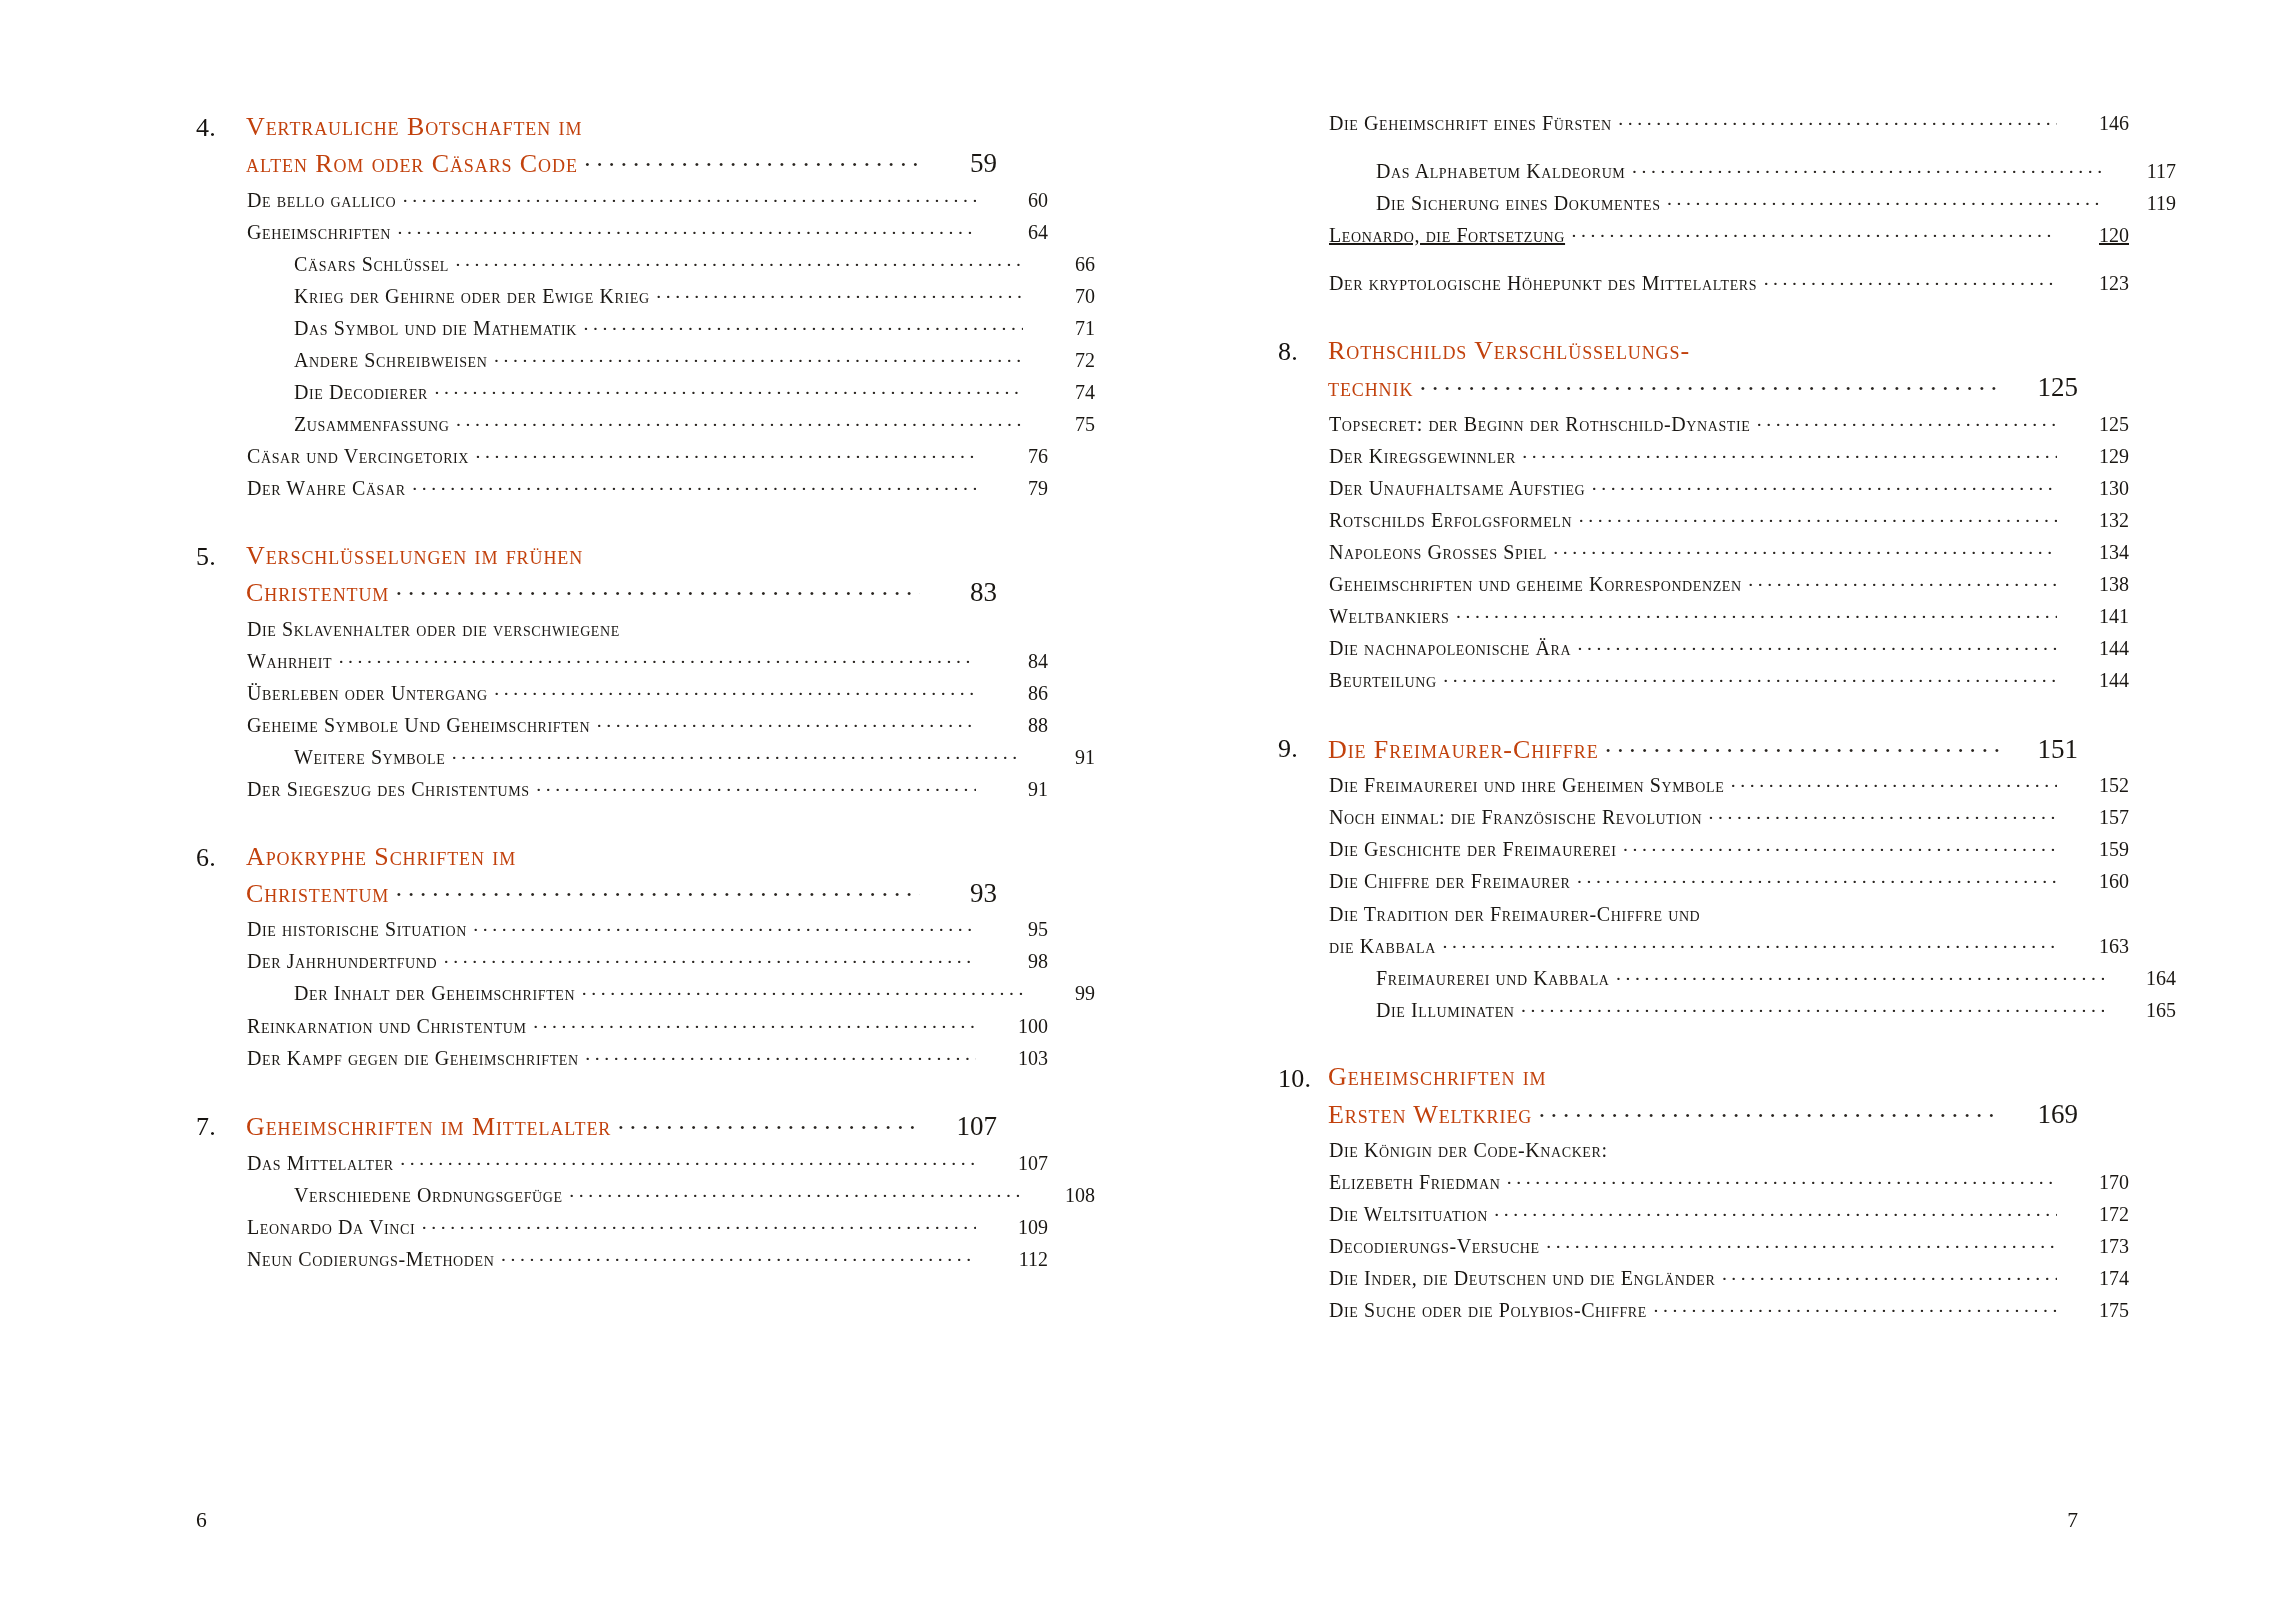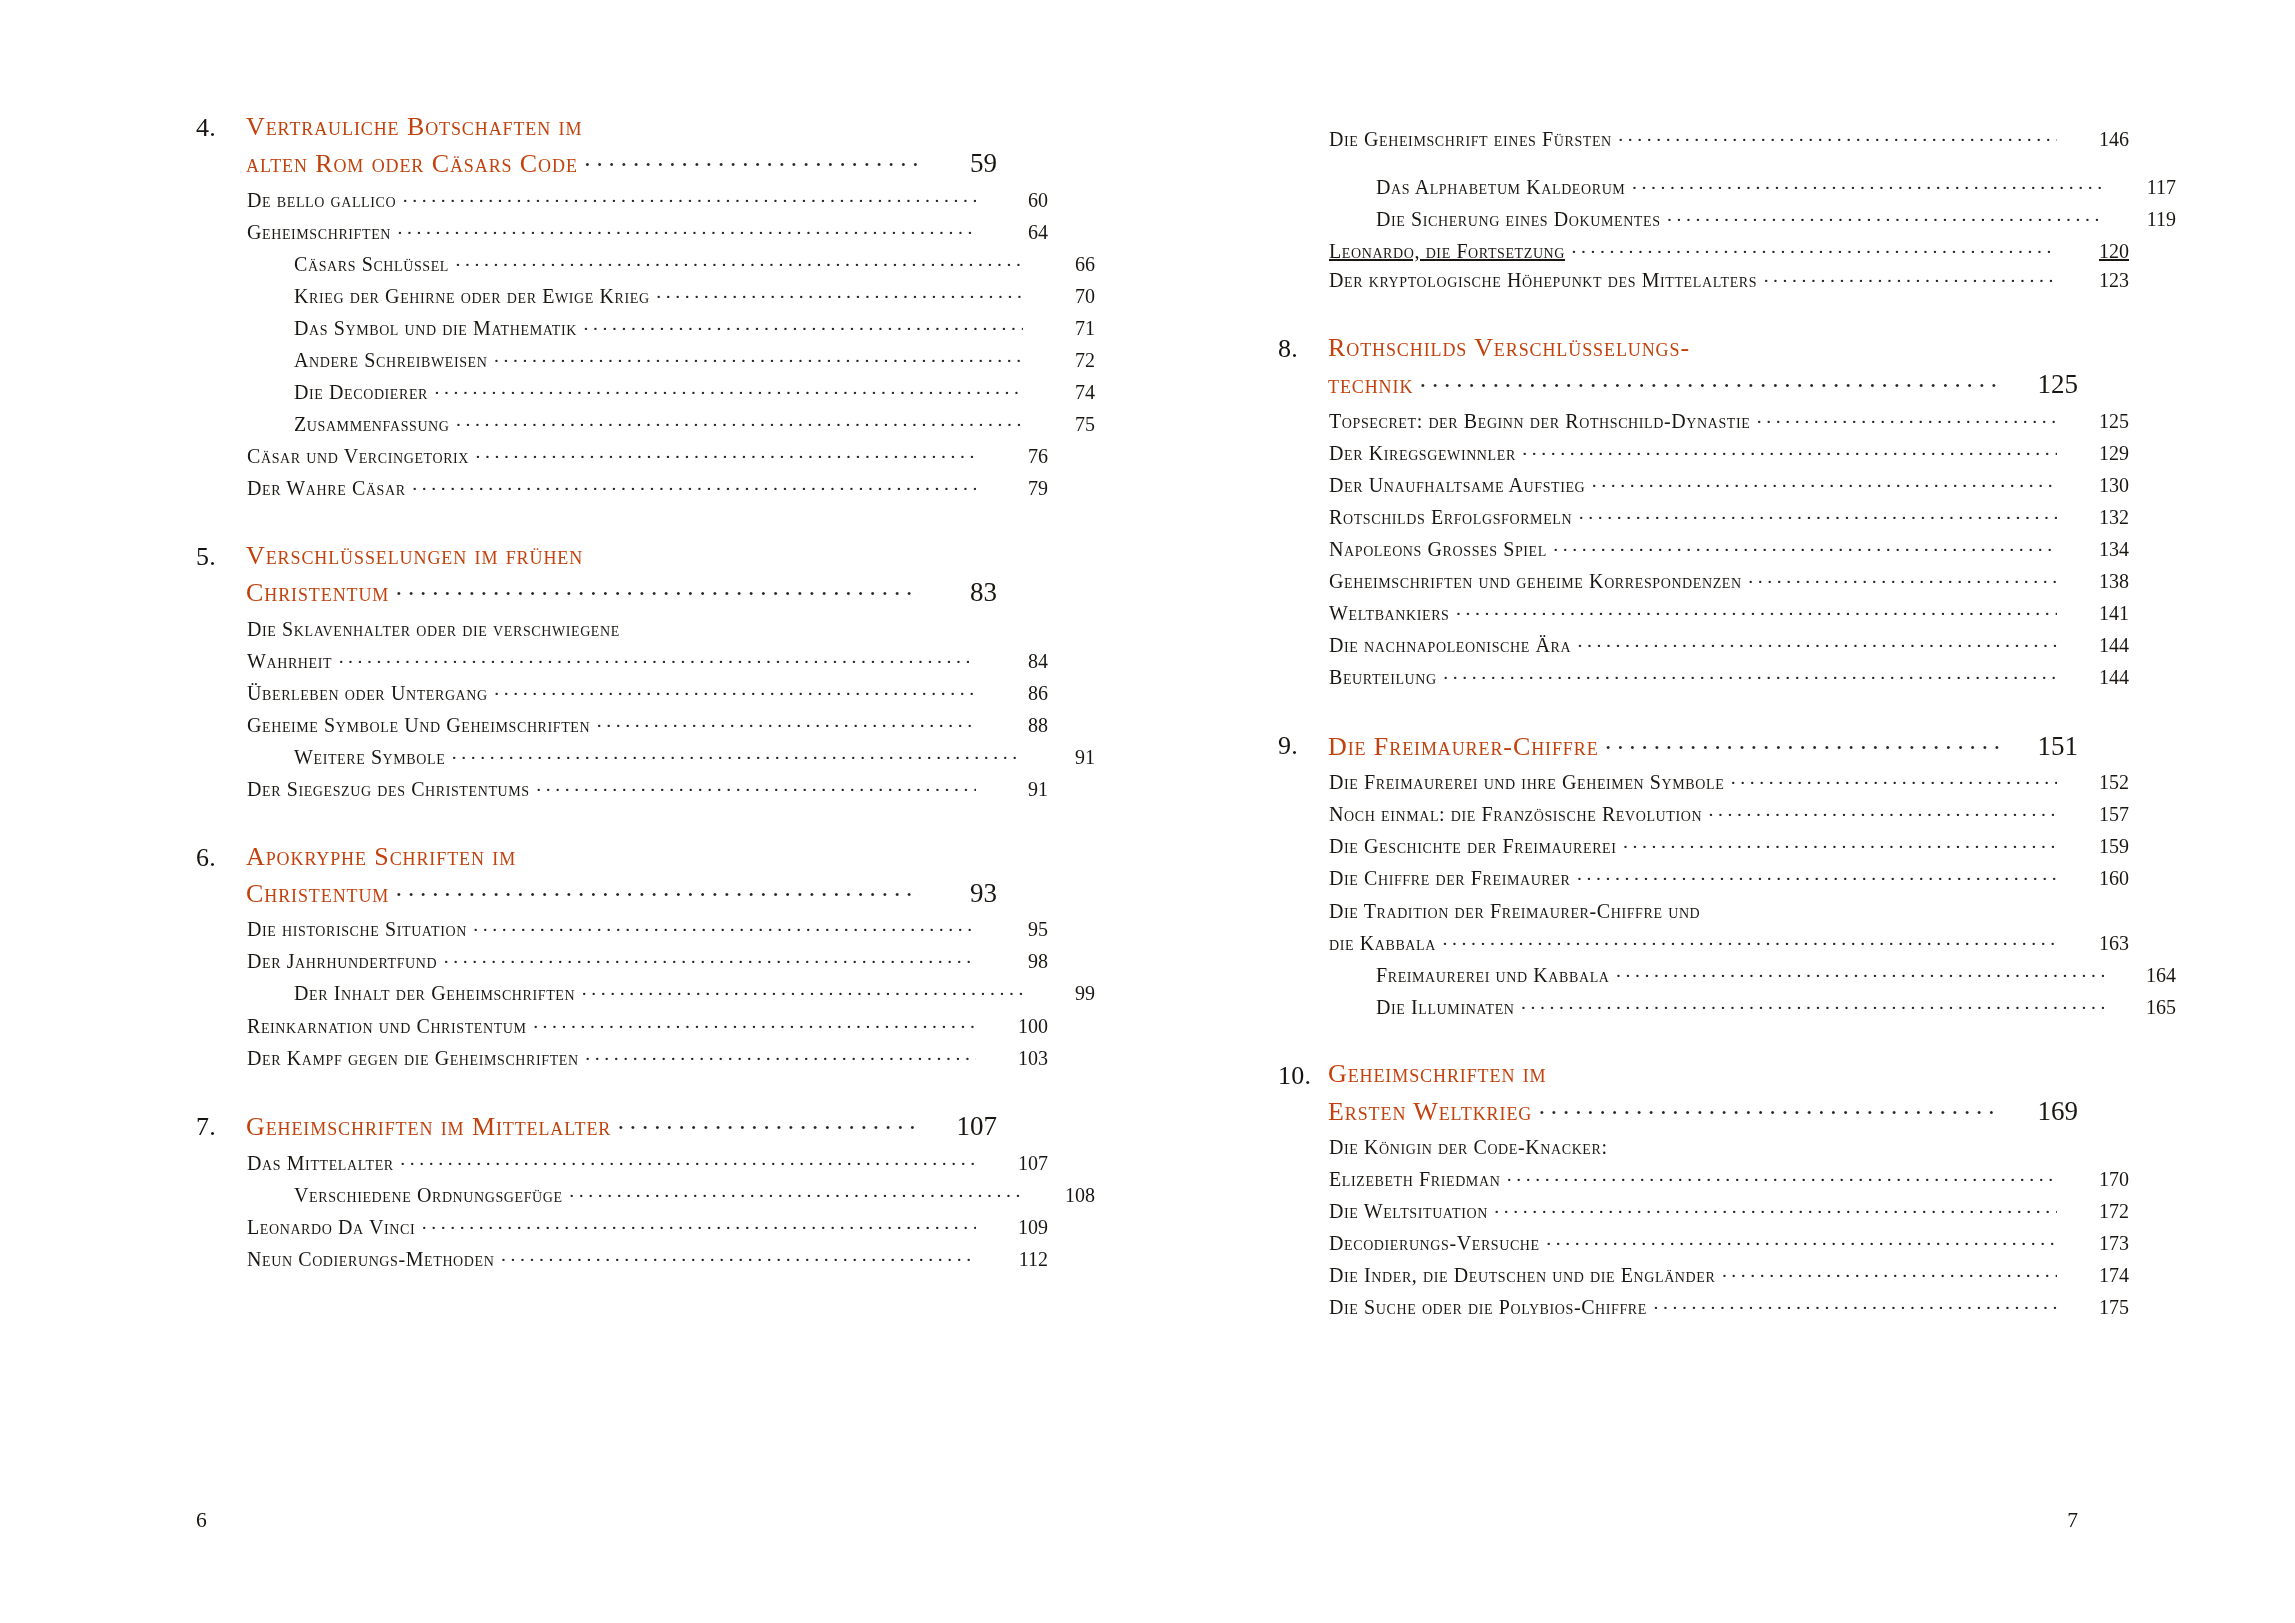--- a/index.html
+++ b/index.html
@@ -337,41 +337,41 @@
             <span class="pageno">112</span>
           </div>
         </div>
       </div>
     <div class="folio">6</div>
   </div>
 
   <div class="page right">
     <div class="toc" id="right-toc">
         <div class="chapter">
-          <div class="entry lvl1" style="margin-top: 16px;">
+          <div class="entry lvl1" style="margin-top: 0px;">
             <span class="label">Die Geheimschrift eines Fürsten</span>
             <span class="leader"></span>
             <span class="pageno">146</span>
           </div>
           <div class="entry lvl2" style="margin-top: 22px;">
             <span class="label">Das Alphabetum Kaldeorum</span>
             <span class="leader"></span>
             <span class="pageno">117</span>
           </div>
           <div class="entry lvl2" style="margin-top: 6.5px;">
             <span class="label">Die Sicherung eines Dokumentes</span>
             <span class="leader"></span>
             <span class="pageno">119</span>
           </div>
           <div class="entry lvl1" style="margin-top: 6.5px; text-decoration: underline;">
             <span class="label">Leonardo, die Fortsetzung</span>
             <span class="leader"></span>
             <span class="pageno">120</span>
           </div>
-          <div class="entry lvl1" style="margin-top: 4px;">
+          <div class="entry lvl1" style="margin-top: 23px;">
             <span class="label">Der kryptologische Höhepunkt des Mittelalters</span>
             <span class="leader"></span>
             <span class="pageno">123</span>
           </div>
         </div>
         <div class="chapter">
           <div class="chap-head">
             <div class="chap-num">8.</div>
             <div class="chap-body">
               <div class="chap-title-line">

